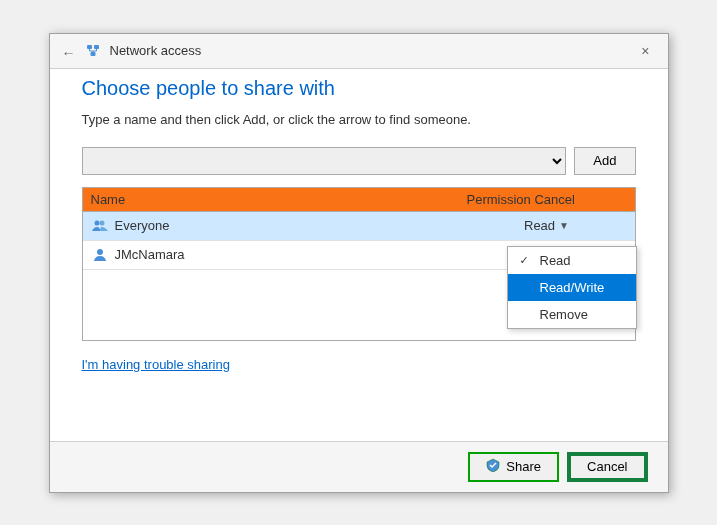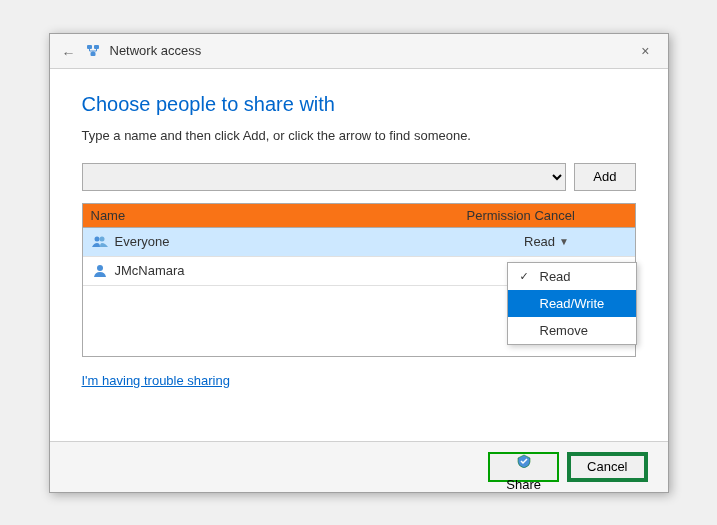--- a/index.html
+++ b/index.html
@@ -54,21 +54,21 @@
     .close-btn {
       cursor: pointer;
       font-size: 14px;
       color: #666;
       background: none;
       border: none;
       padding: 2px 6px;
       line-height: 1;
     }
     .content {
-      padding: 24px 32px;
+      padding: 8px 32px;
       flex: 1;
     }
     .heading {
       font-size: 20px;
       color: #0066cc;
       font-weight: 400;
       margin-bottom: 12px;
     }
     .subtitle {
       color: #333;
@@ -180,21 +180,20 @@
     .share-btn {
       height: 30px;
       padding: 0 16px;
       background: #f0f0f0;
       border: 2px solid #00a000;
       font-size: 13px;
       cursor: pointer;
       display: flex;
       align-items: center;
       gap: 6px;
-      flex-direction: column;
     }
     .cancel-btn {
       height: 30px;
       padding: 0 16px;
       background: #f0f0f0;
       border: 4px solid #15803d;
       font-size: 13px;
       cursor: pointer;
     }
     

